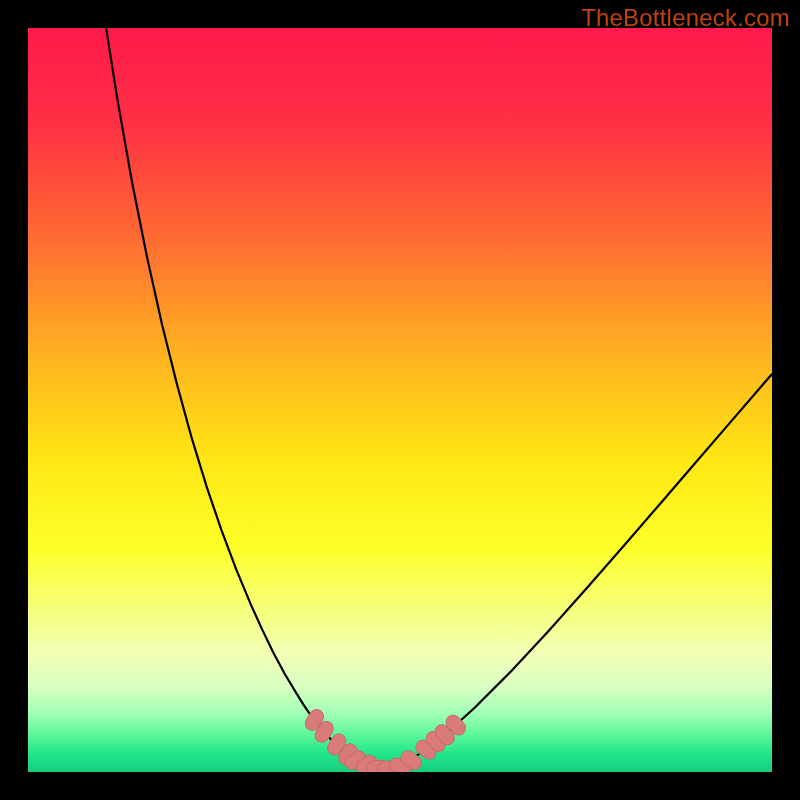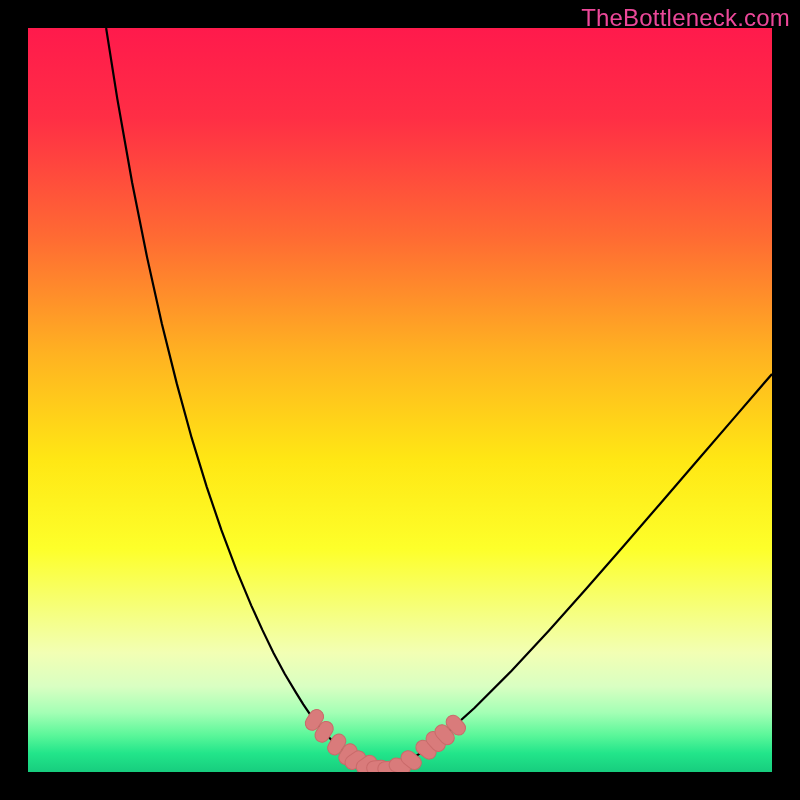--- a/index.html
+++ b/index.html
@@ -21,21 +21,21 @@
     left: 28px;
     top: 28px;
     width: 744px;
     height: 744px;
     overflow: hidden;
   }
   .watermark {
     position: absolute;
     top: 4px;
     right: 10px;
-    color: #ec4899;
+    color: #c2410c;
     font-size: 24px;
     font-weight: 500;
     letter-spacing: 0.2px;
     user-select: none;
   }
 </style>
 </head>
 <body>
 
 <div class="frame">

